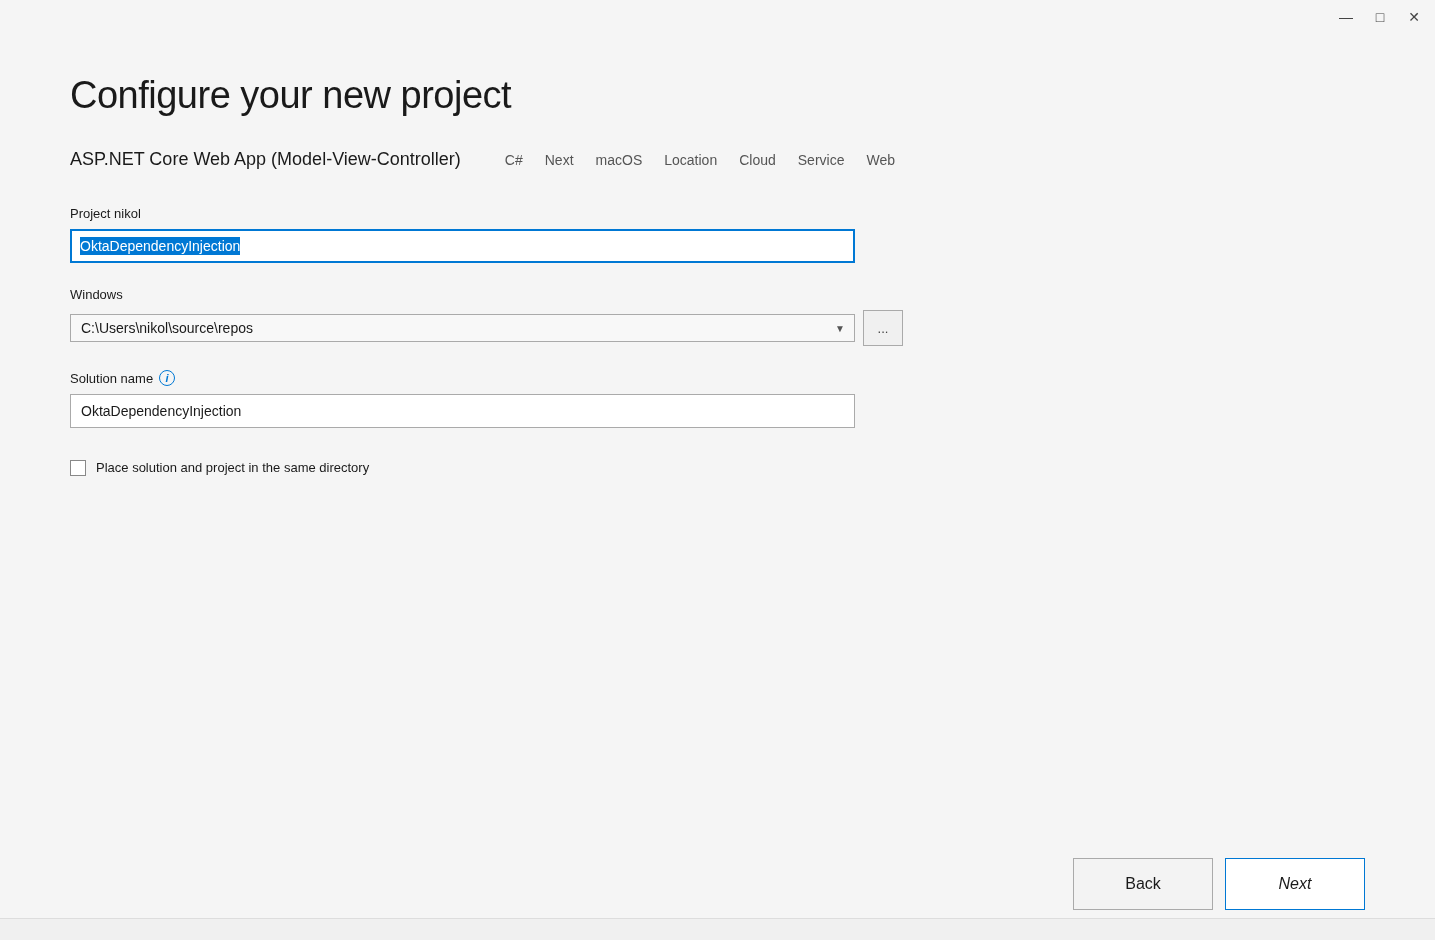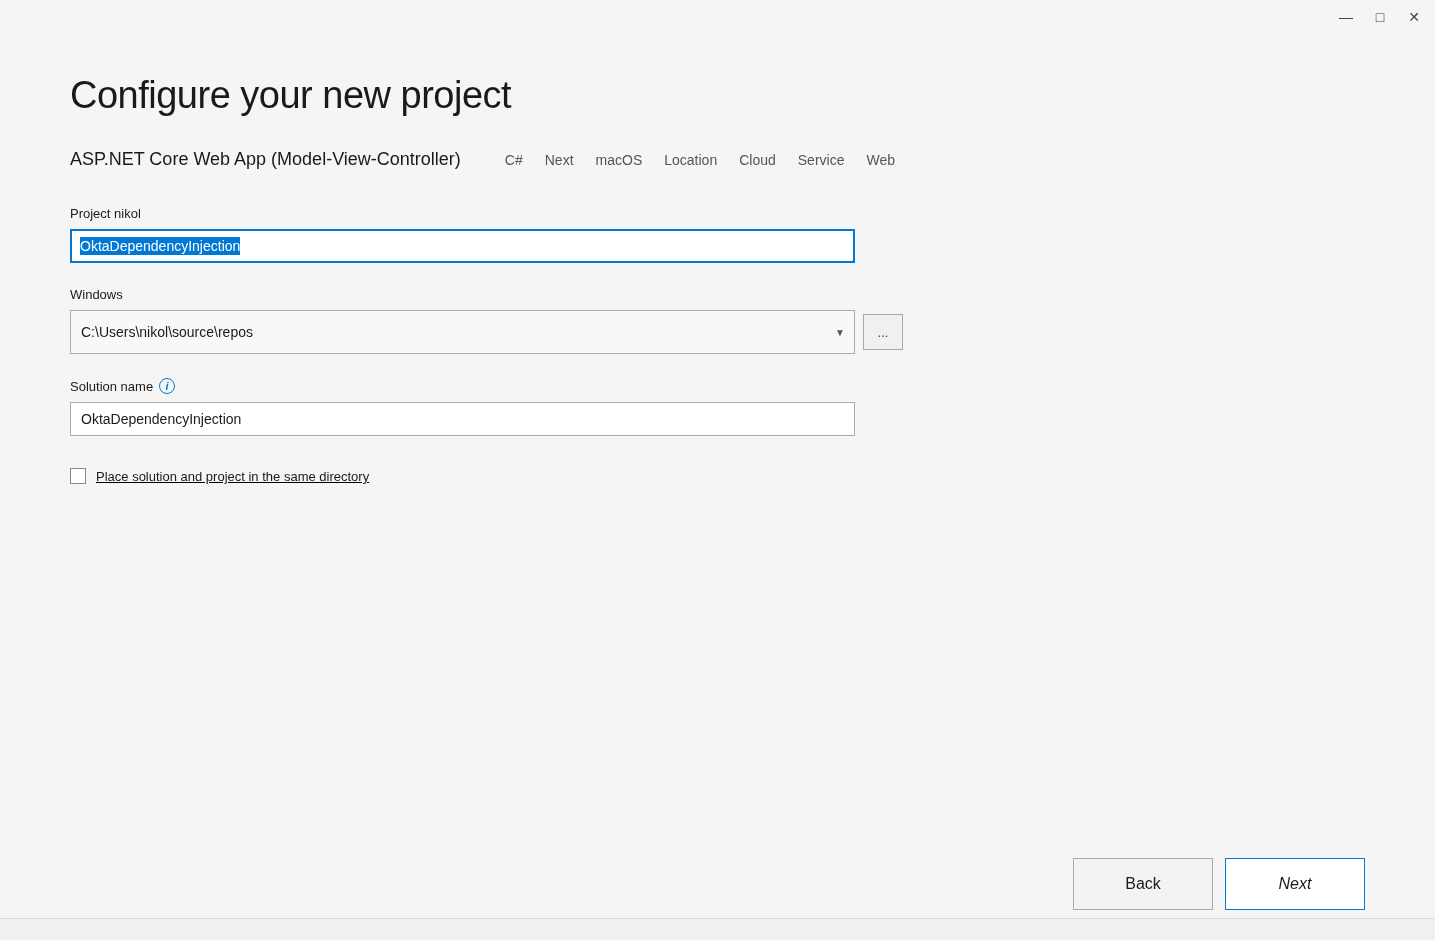--- a/index.html
+++ b/index.html
@@ -131,21 +131,21 @@
       align-items: center;
     }
 
     .select-wrapper {
       position: relative;
       width: 785px;
     }
 
     .select-wrapper select {
       width: 100%;
-      height: 44px;
+      height: 28px;
       padding: 4px 30px 4px 10px;
       font-size: 14px;
       font-family: 'Segoe UI', sans-serif;
       border: 1px solid #aaa;
       background: #f8f8f8;
       color: #1a1a1a;
       outline: none;
       appearance: none;
       -webkit-appearance: none;
       cursor: pointer;
@@ -181,24 +181,23 @@
       font-size: 14px;
       font-family: 'Segoe UI', sans-serif;
       border: 1px solid #aaa;
       background: #fff;
       color: #1a1a1a;
       outline: none;
     }
 
     .checkbox-row {
       display: flex;
-      align-items: flex-end;
+      align-items: flex-start;
       gap: 10px;
       margin-top: 8px;
-      text-decoration: underline;
     }
 
     .checkbox-input {
       width: 16px;
       height: 16px;
       cursor: pointer;
       border: 1px solid #888;
       appearance: none;
       -webkit-appearance: none;
       background: #fff;

